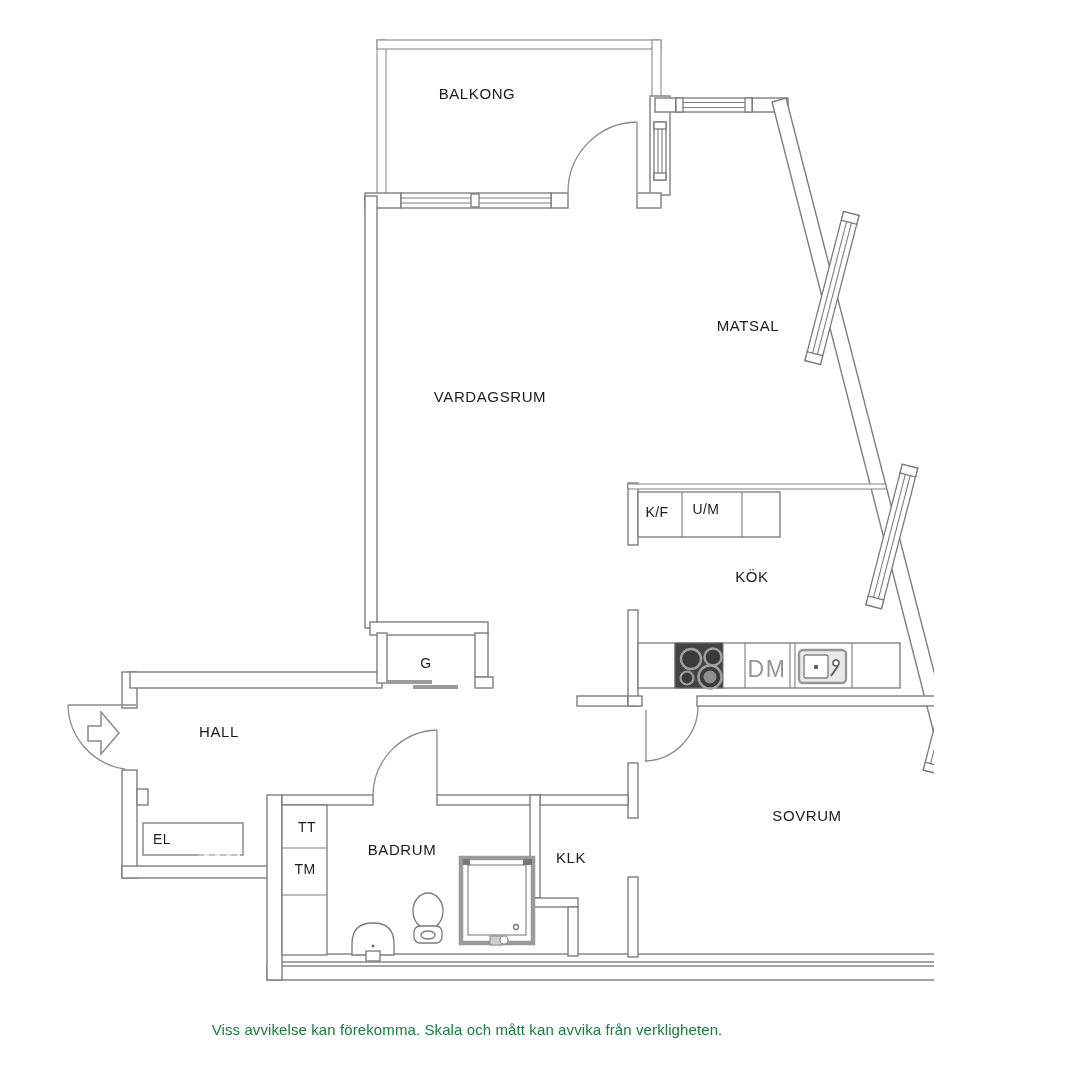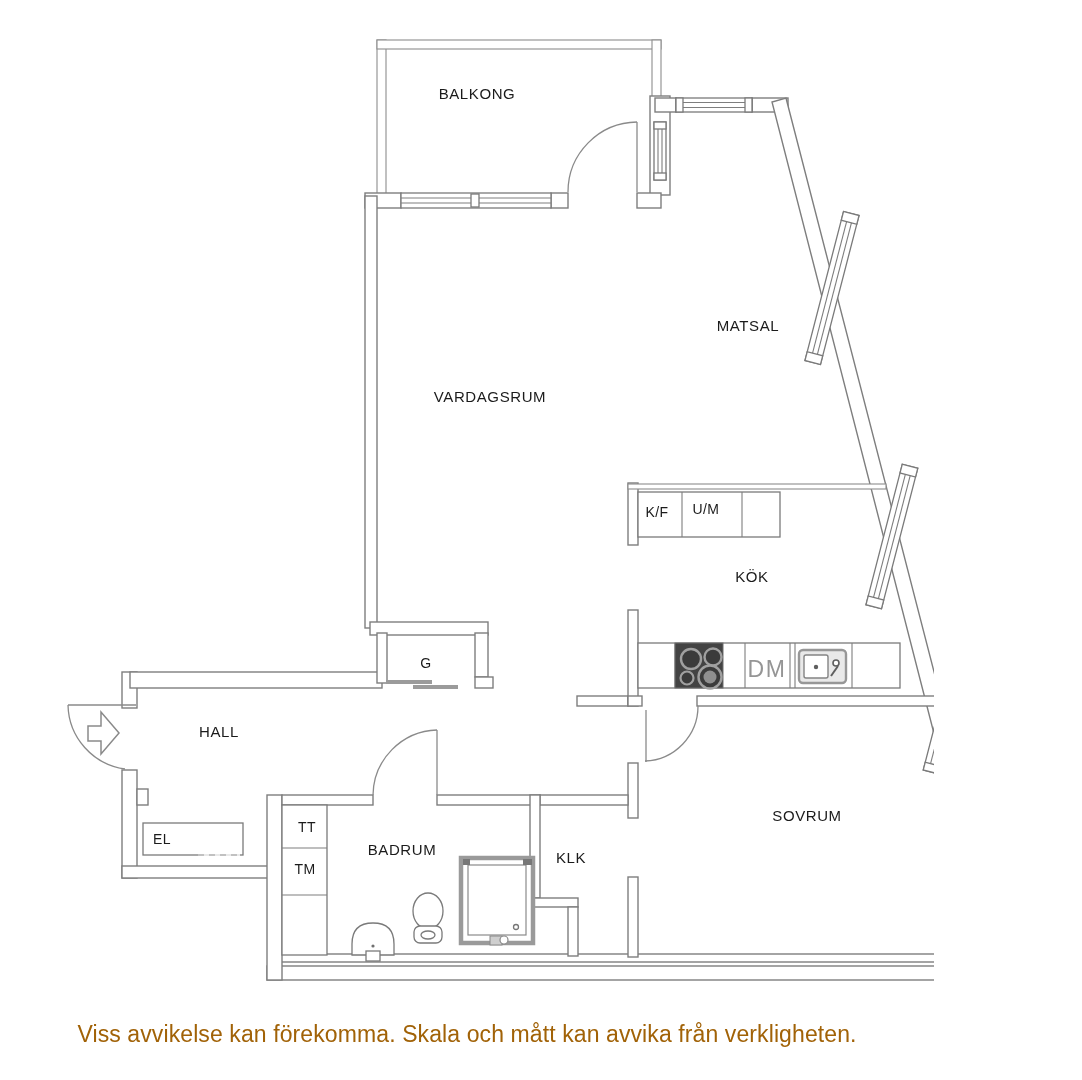--- a/index.html
+++ b/index.html
@@ -8,21 +8,21 @@
   svg{position:absolute;top:0;left:0;}
   .room-label{font-family:"Liberation Sans",sans-serif;font-size:15px;fill:#1b1b1b;letter-spacing:0.6px;}
   .small-label{font-family:"Liberation Sans",sans-serif;font-size:14px;fill:#1b1b1b;letter-spacing:0.4px;}
   .dm-label{font-family:"Liberation Sans",sans-serif;font-size:23px;fill:#959595;letter-spacing:1.5px;}
   .wall{fill:#ffffff;stroke:#7e7e7e;stroke-width:1.4;}
   .thinline{fill:#ffffff;stroke:#8d8d8d;stroke-width:1.1;}
   .fixture{fill:#ffffff;stroke:#7a7a7a;stroke-width:1.3;}
   .arc{fill:none;stroke:#8a8a8a;stroke-width:1.3;}
   .winline{stroke:#7e7e7e;stroke-width:1.1;}
   .disclaimer{position:absolute;left:0;top:1021px;width:100%;text-align:center;
-      font-family:"Liberation Sans",sans-serif;font-size:23px;color:#a16207;letter-spacing:0.1px;}
+      font-family:"Liberation Sans",sans-serif;font-size:15px;color:#15803d;letter-spacing:0.1px;}
 </style>
 </head>
 <body>
 
 <div class="canvas">
 <svg width="1082" height="1080" viewBox="0 0 1082 1080">
 
   <g>
 
     <rect class="thinline" x="377" y="40" width="9" height="156"></rect>

